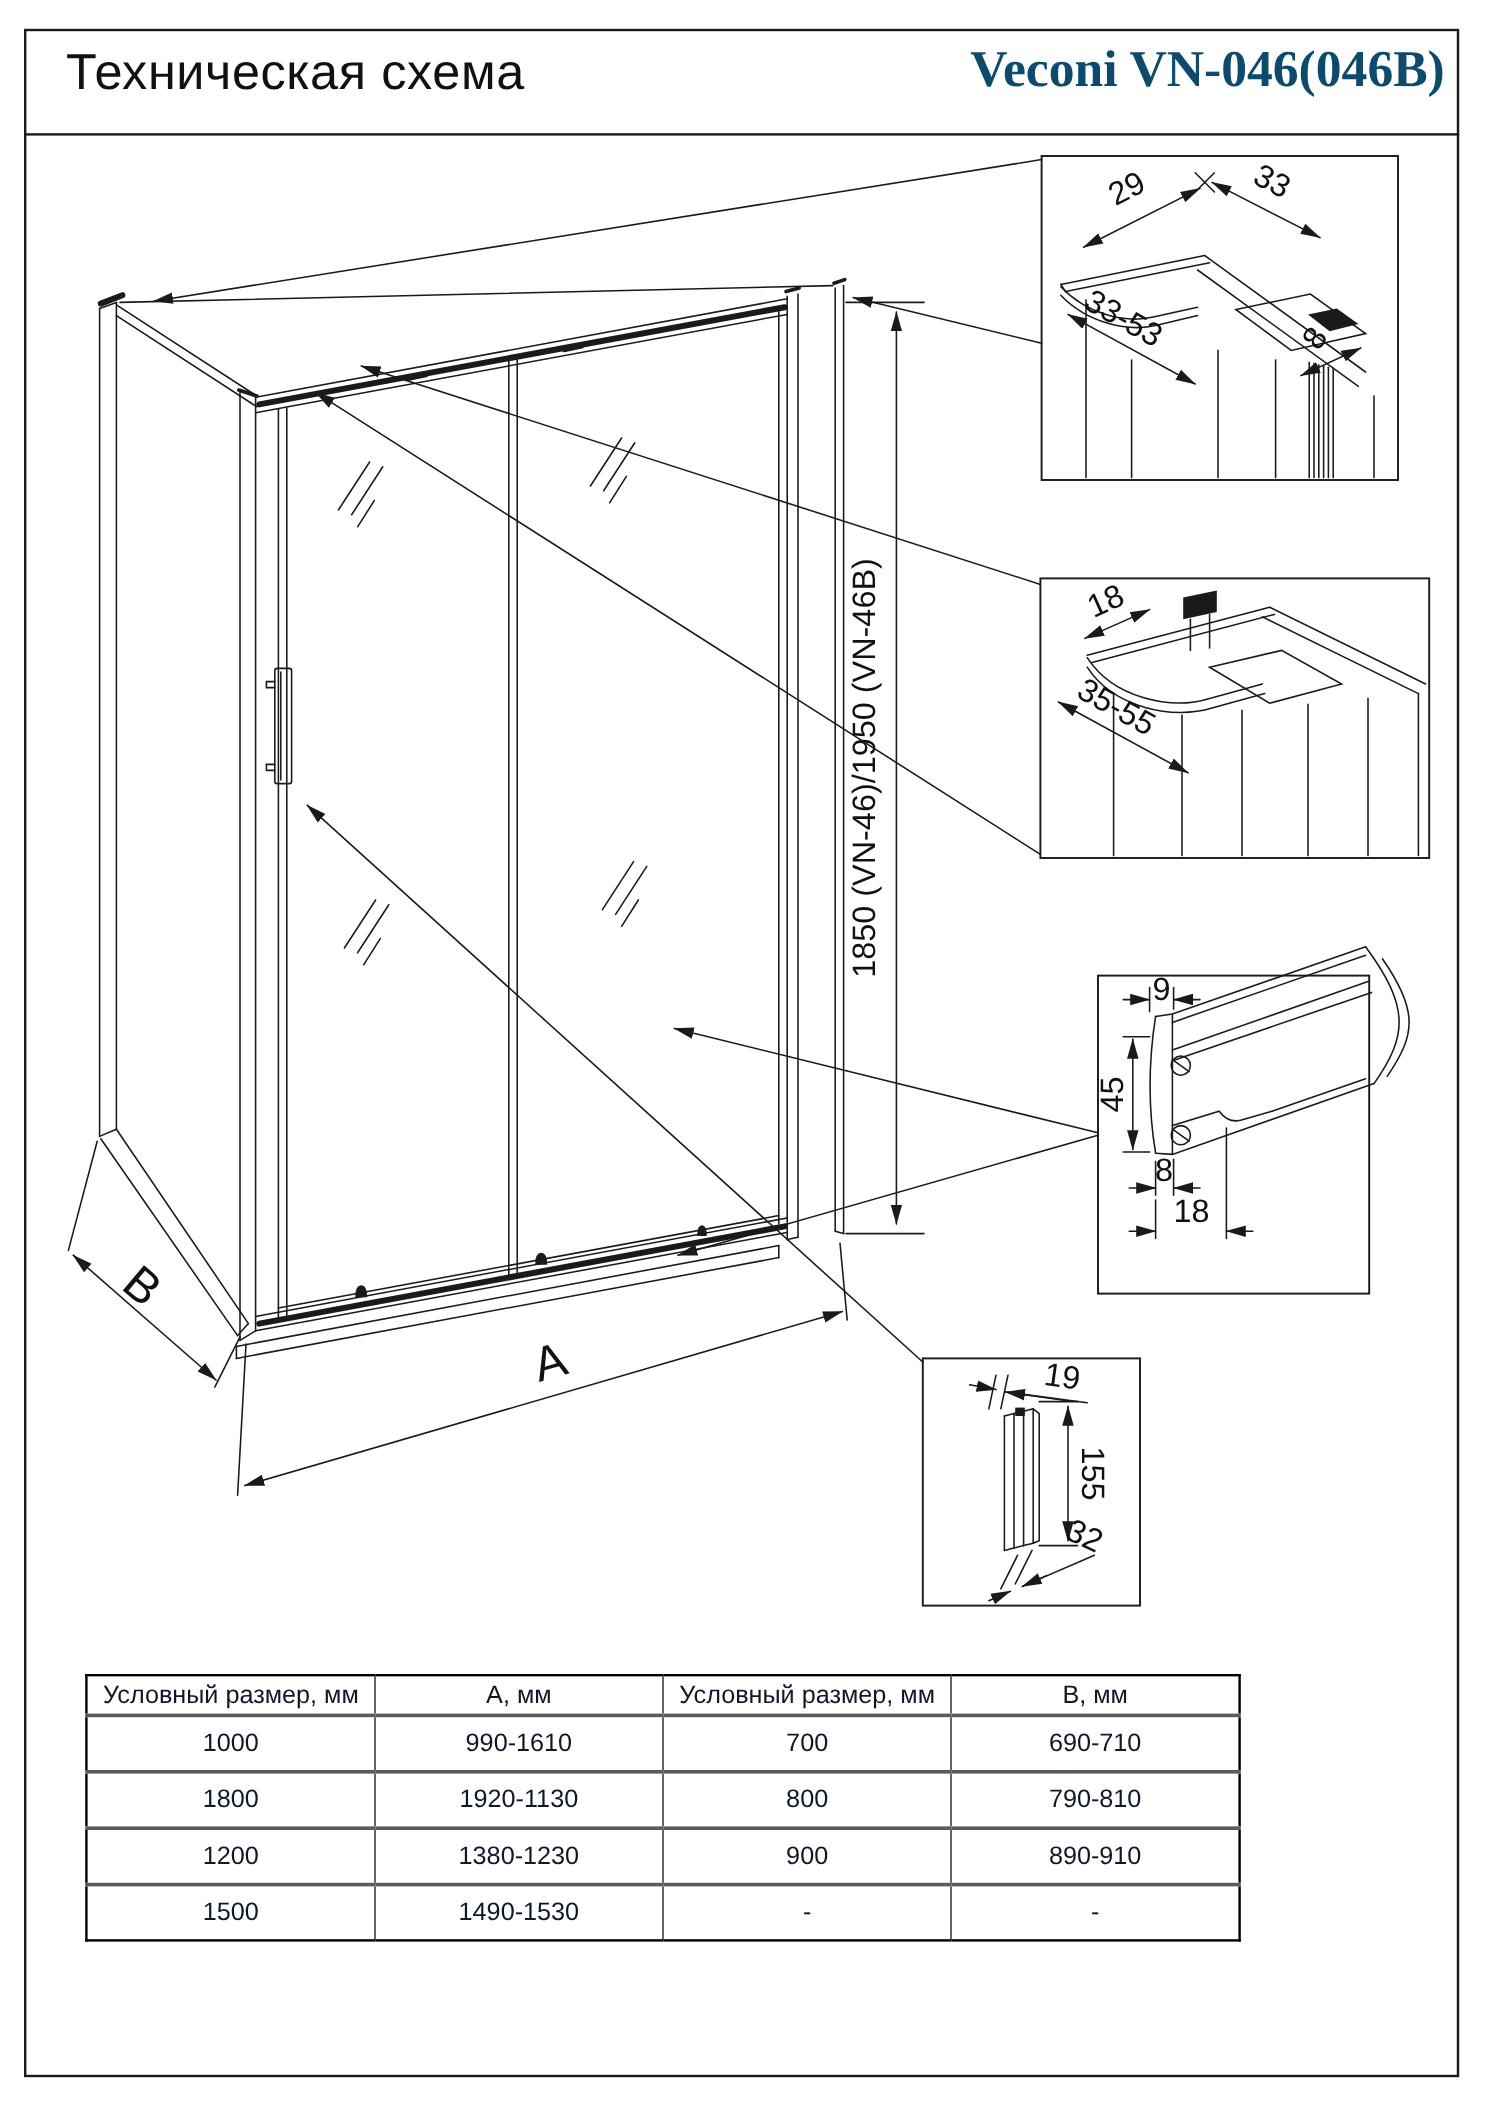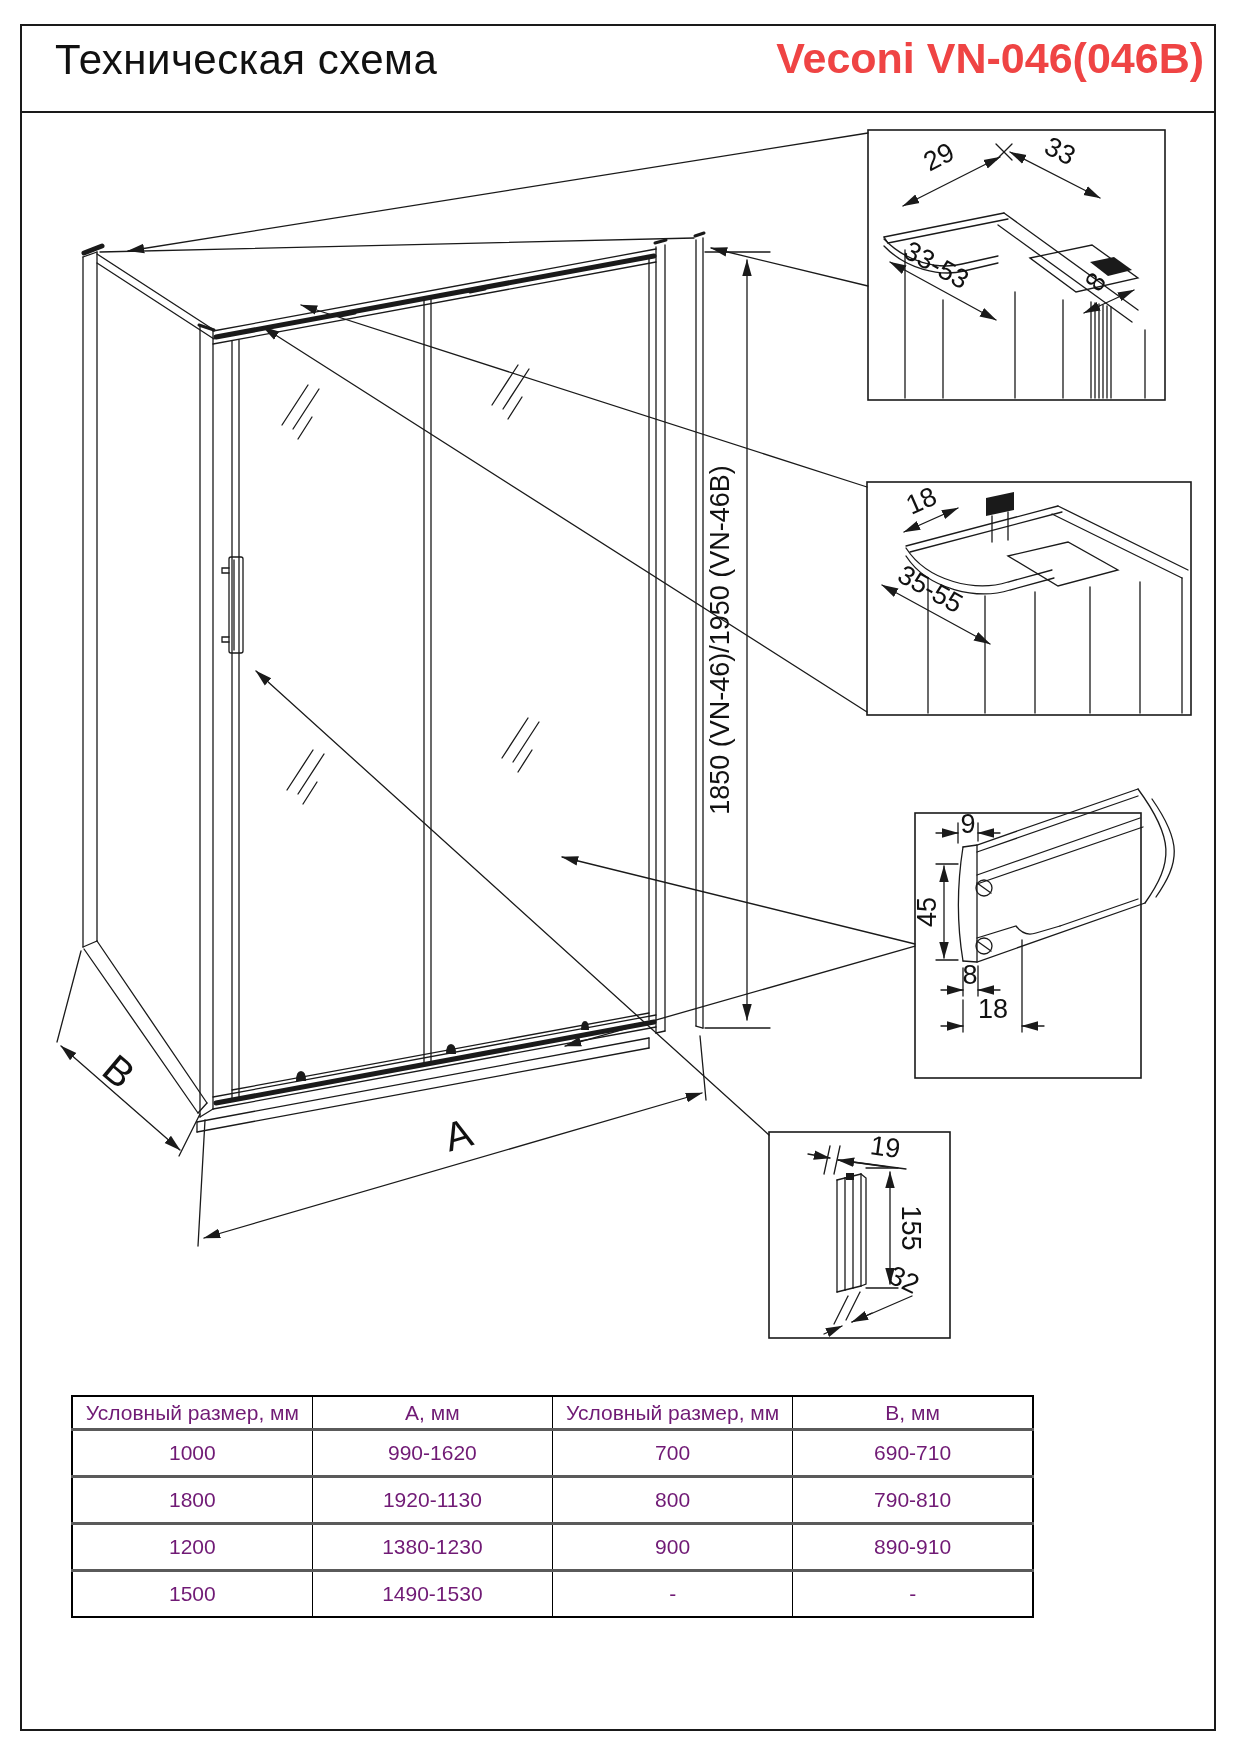--- a/index.html
+++ b/index.html
@@ -3,33 +3,33 @@
 <meta charset="utf-8">
 <style>
   html,body{margin:0;padding:0;background:#fff;}
   .page{
     position:relative;width:1240px;height:1755px;background:#fff;
     font-family:"Liberation Sans", sans-serif;color:#111;overflow:hidden;
   }
   .page-border{position:absolute;left:20px;top:24px;width:1196px;height:1707px;
     border:2px solid #1a1a1a;box-sizing:border-box;}
   .hdr-title{position:absolute;left:55px;top:36px;font-size:42px;color:#111;letter-spacing:.5px;text-align:center;}
-  .hdr-model{position:absolute;right:36px;top:34px;font-size:43px;font-weight:bold;color:#ef4444;}
+  .hdr-model{position:absolute;right:36px;top:34px;font-size:43px;font-weight:bold;color:#0c4a6e;font-family:Liberation Serif, serif;}
   .hdr-rule{position:absolute;left:20px;top:111px;width:1196px;height:2px;background:#1a1a1a;}
   svg.draw{position:absolute;left:0;top:0;}
   svg.draw path, svg.draw line, svg.draw polyline, svg.draw rect, svg.draw circle{
     stroke:#1a1a1a;fill:none;stroke-width:1.3;stroke-linecap:round;}
   svg.draw .thick{stroke-width:5;}
   svg.draw .mid{stroke-width:3;}
   svg.draw .fillb{fill:#1a1a1a;stroke:none;}
   svg.draw text{fill:#111;stroke:none;font-family:"Liberation Sans",sans-serif;}
   .dimtxt{font-size:27px;}
   .biglab{font-size:40px;}
   .sizes-table{position:absolute;left:71px;top:1395px;width:963px;border-collapse:collapse;
-    table-layout:fixed;font-size:21px;color:#701a75;}
+    table-layout:fixed;font-size:21px;color:#0f172a;}
   .sizes-table th,.sizes-table td{border-left:1.5px solid #000;border-right:1.5px solid #000;
     border-top:3px solid #5a5a5a;border-bottom:3px solid #5a5a5a;text-align:center;
     font-weight:normal;padding:0;}
   .sizes-table th{height:31px;}
   .sizes-table td{height:44px;}
   .sizes-table{border:2px solid #000;}
   .sizes-table tr:first-child th{border-top:2px solid #000;}
   .sizes-table tr:last-child td{border-bottom:2px solid #000;}
   .sizes-table th:first-child,.sizes-table td:first-child{border-left:2px solid #000;}
   .sizes-table th:last-child,.sizes-table td:last-child{border-right:2px solid #000;}
@@ -314,21 +314,21 @@
   <table class="sizes-table">
     <tbody>
       <tr>
         <th>Условный размер, мм</th>
         <th>А, мм</th>
         <th>Условный размер, мм</th>
         <th>В, мм</th>
       </tr>
       <tr>
         <td>1000</td>
-        <td>990-1620</td>
+        <td>990-1610</td>
         <td>700</td>
         <td>690-710</td>
       </tr>
       <tr>
         <td>1800</td>
         <td>1920-1130</td>
         <td>800</td>
         <td>790-810</td>
       </tr>
       <tr>

